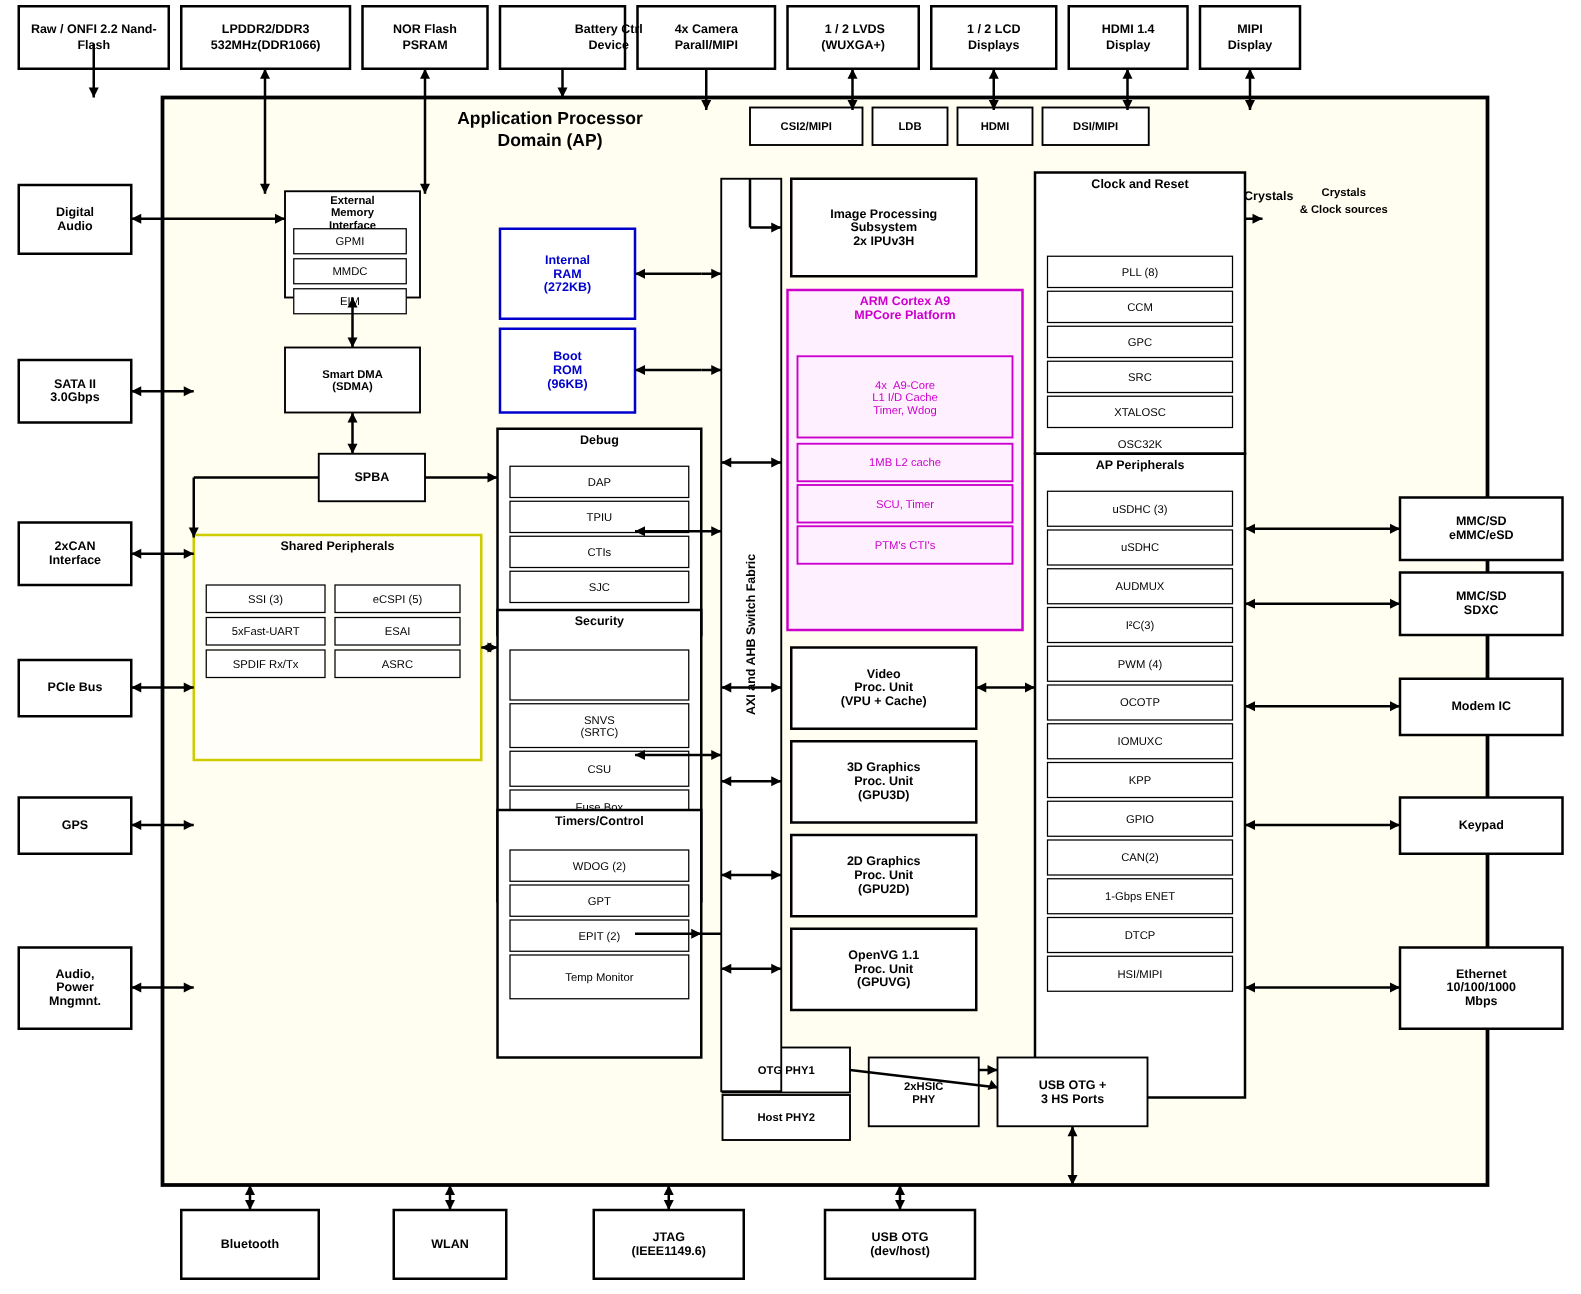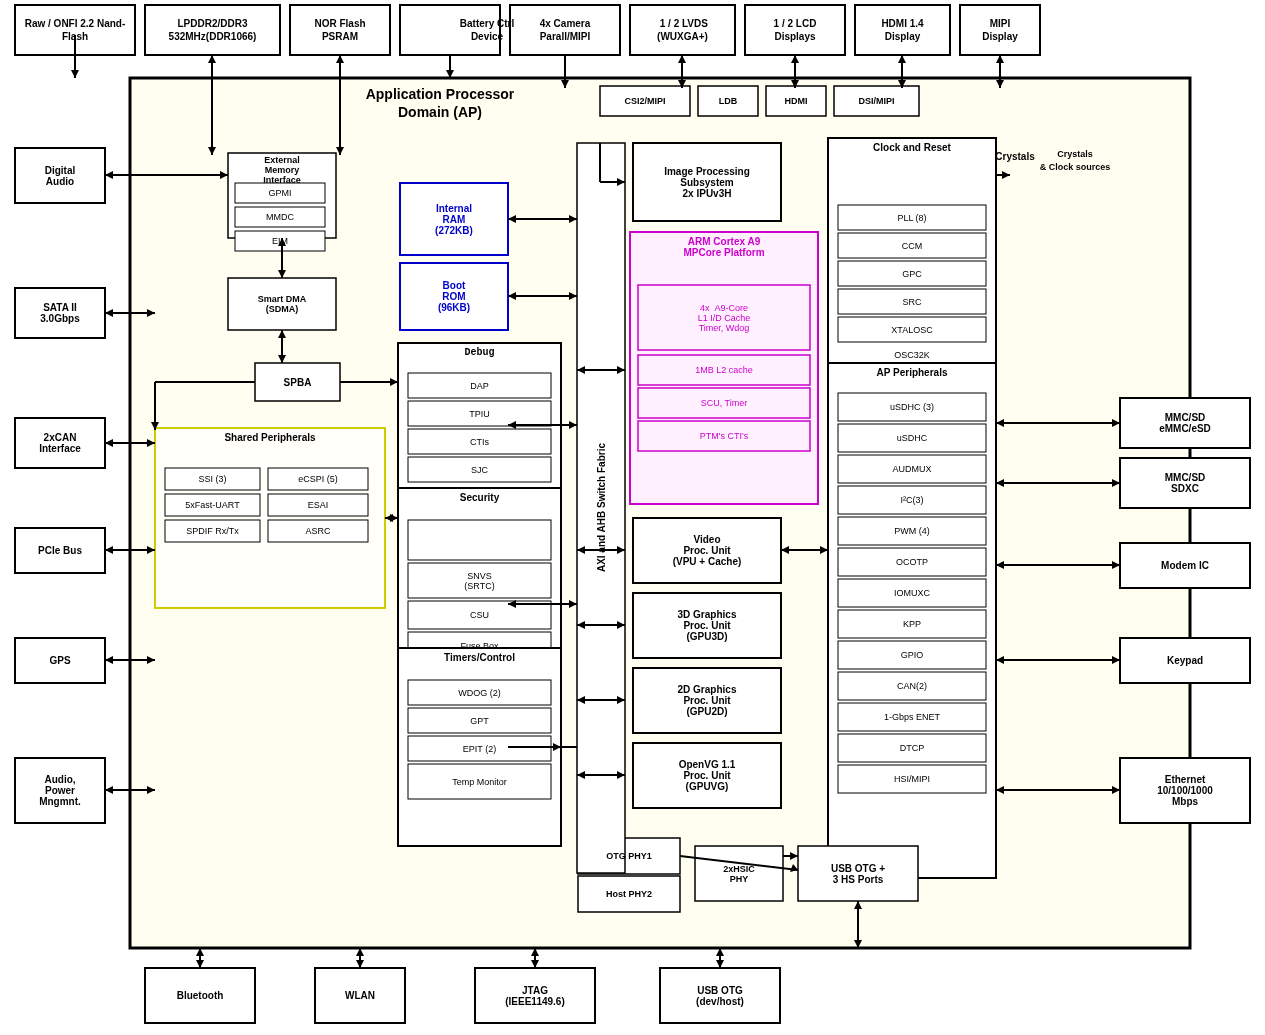--- a/index.html
+++ b/index.html
@@ -379,21 +379,21 @@
       <span>4x &nbsp;A9-Core<br>L1 I/D Cache<br>Timer, Wdog</span>
     </div>
   <div style="position:absolute;left:638px;top:355px;width:172px;height:30px;display:flex;align-items:center;justify-content:center;text-align:center;font-size:9px;color:#cc00cc;">1MB L2 cache</div>
   <div style="position:absolute;left:638px;top:388px;width:172px;height:30px;display:flex;align-items:center;justify-content:center;text-align:center;font-size:9px;color:#cc00cc;">SCU, Timer</div>
   <div style="position:absolute;left:638px;top:421px;width:172px;height:30px;display:flex;align-items:center;justify-content:center;text-align:center;font-size:9px;color:#cc00cc;">PTM's CTI's</div>
 
   <div style="position:absolute;left:577px;top:143px;width:48px;height:730px;display:flex;align-items:center;justify-content:center;">
     <div style="writing-mode:vertical-rl;text-orientation:mixed;transform:rotate(180deg);font-weight:bold;font-size:10px;white-space:nowrap;">AXI and AHB Switch Fabric</div>
   </div>
 
-  <div style="position:absolute;left:398px;top:343px;width:163px;text-align:center;font-size:10px;font-weight:bold;padding-top:4px;font-family:Liberation Mono, monospace;">Debug</div>
+  <div style="position:absolute;left:398px;top:343px;width:163px;text-align:center;font-size:10px;font-weight:bold;padding-top:4px;">Debug</div>
   <div style="position:absolute;left:408px;top:373px;width:143px;height:25px;display:flex;align-items:center;justify-content:center;font-size:9px;">DAP</div>
   <div style="position:absolute;left:408px;top:401px;width:143px;height:25px;display:flex;align-items:center;justify-content:center;font-size:9px;">TPIU</div>
   <div style="position:absolute;left:408px;top:429px;width:143px;height:25px;display:flex;align-items:center;justify-content:center;font-size:9px;">CTIs</div>
   <div style="position:absolute;left:408px;top:457px;width:143px;height:25px;display:flex;align-items:center;justify-content:center;font-size:9px;">SJC</div>
 
   <div style="position:absolute;left:398px;top:488px;width:163px;text-align:center;font-size:10px;font-weight:bold;padding-top:4px;">Security</div>
   <div style="position:absolute;left:408px;top:563px;width:143px;height:35px;display:flex;align-items:center;justify-content:center;text-align:center;font-size:9px;">SNVS<br>(SRTC)</div>
   <div style="position:absolute;left:408px;top:601px;width:143px;height:28px;display:flex;align-items:center;justify-content:center;font-size:9px;">CSU</div>
   <div style="position:absolute;left:408px;top:632px;width:143px;height:28px;display:flex;align-items:center;justify-content:center;font-size:9px;">Fuse Box</div>
 

